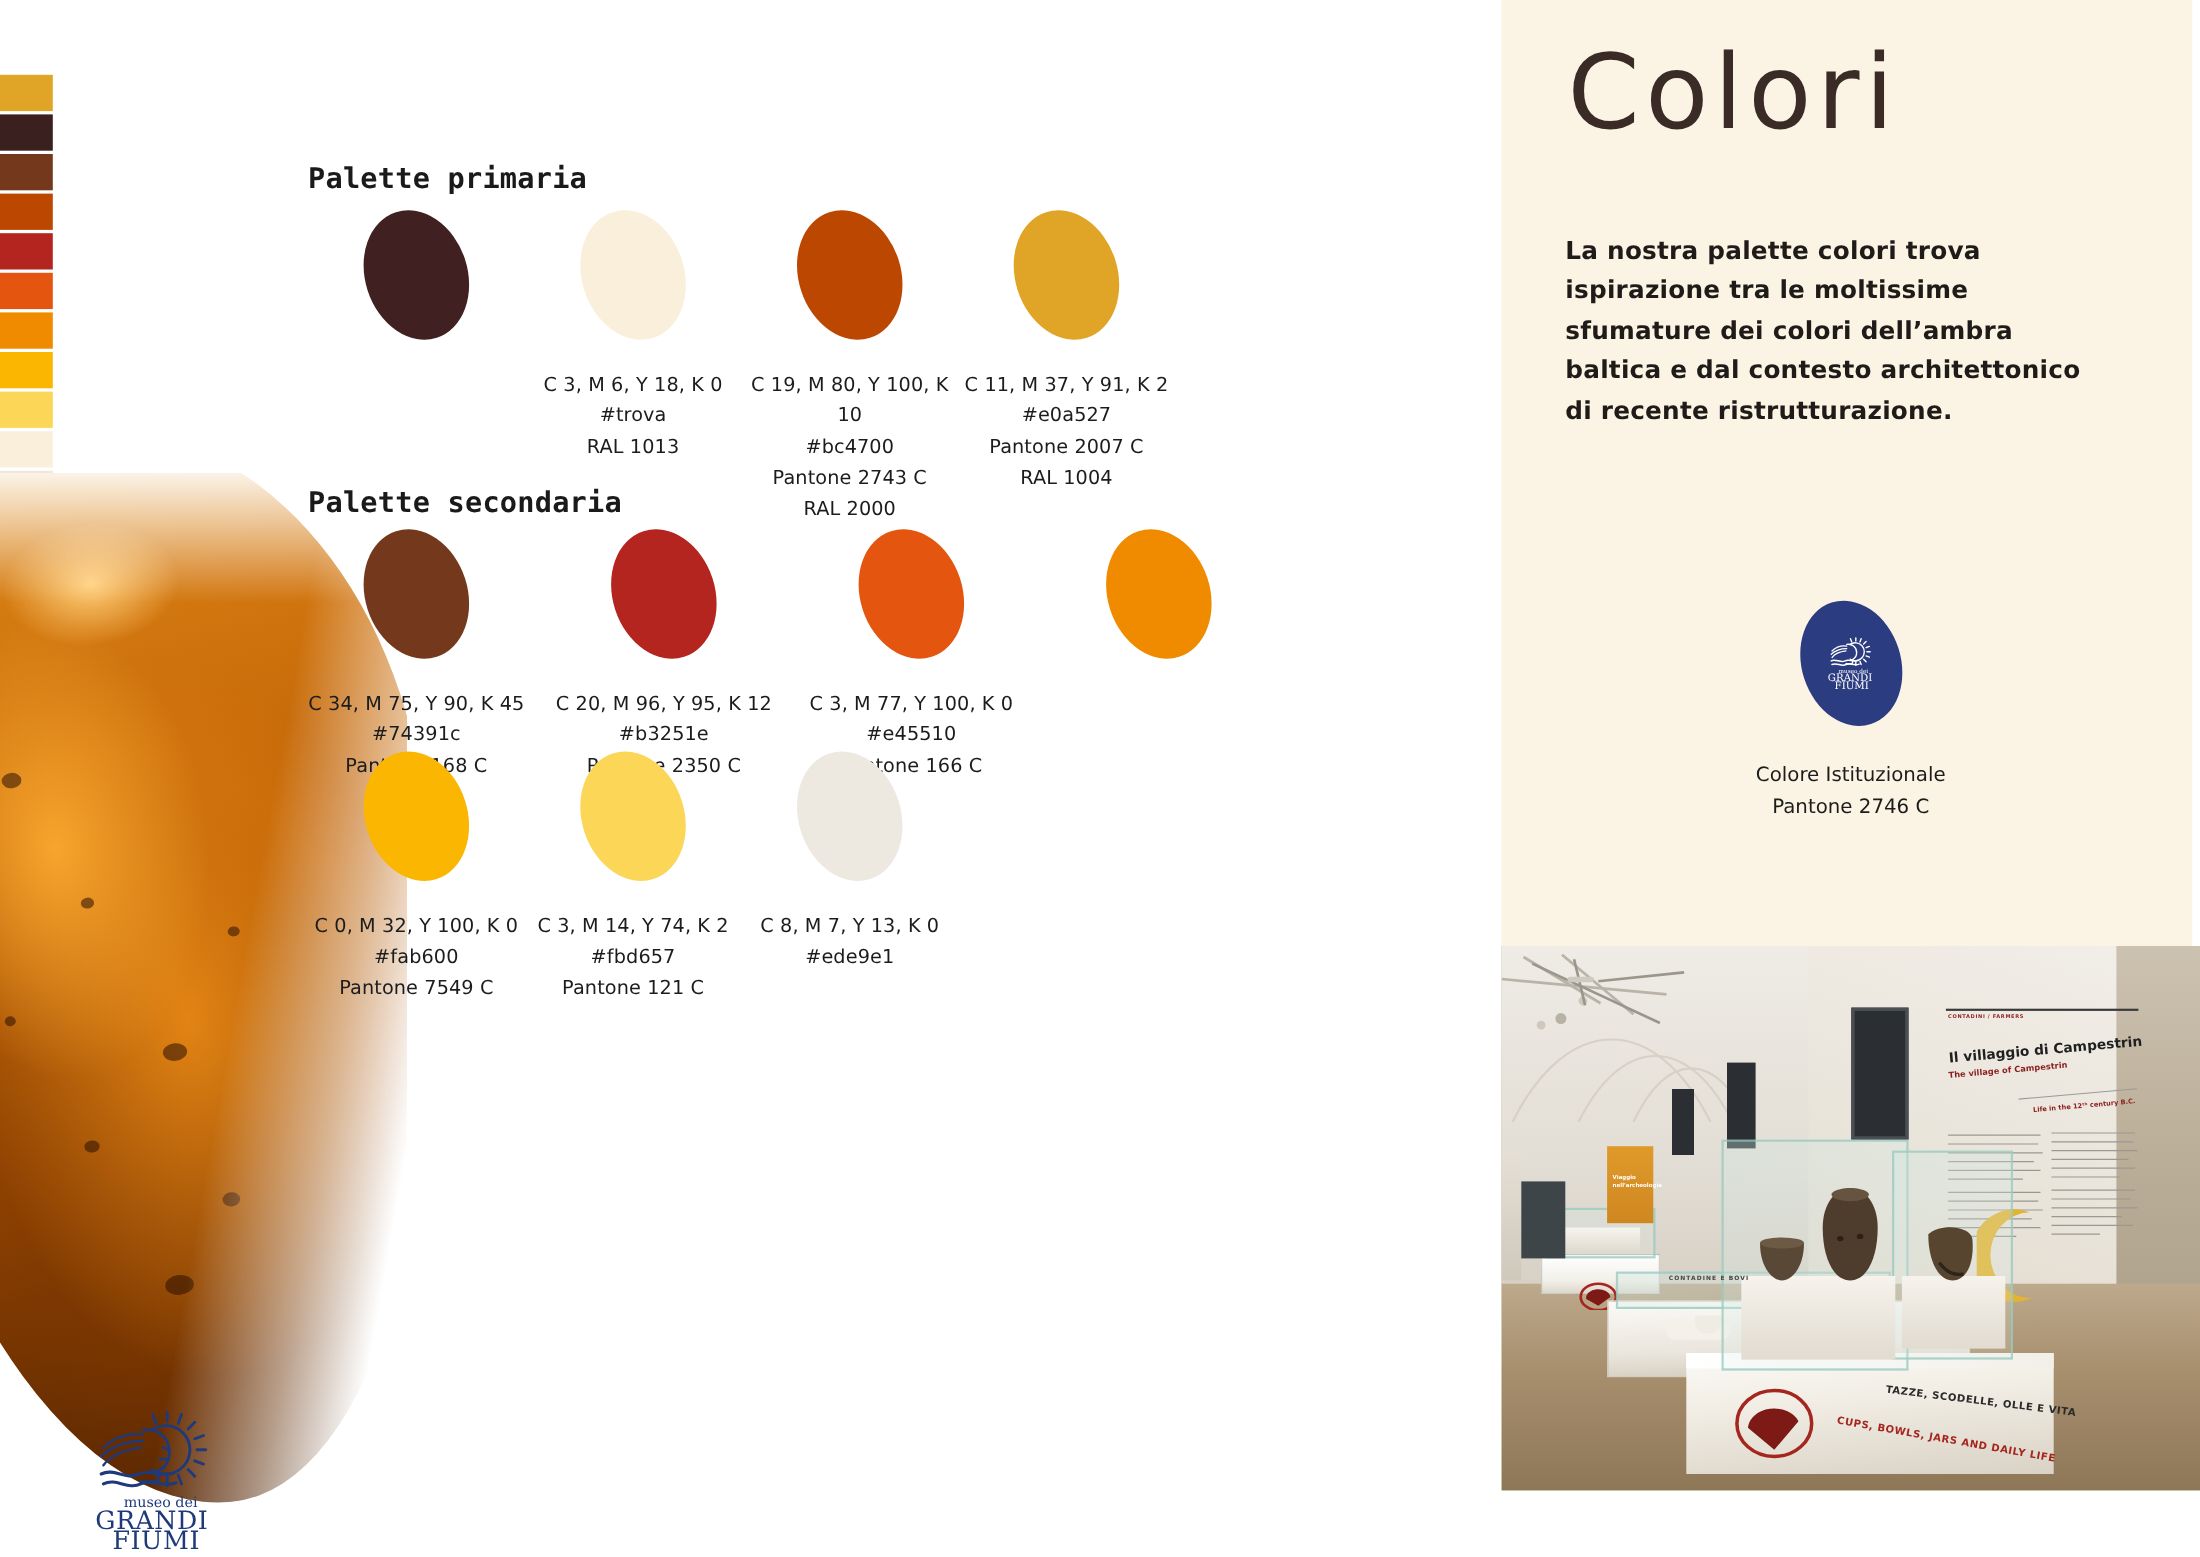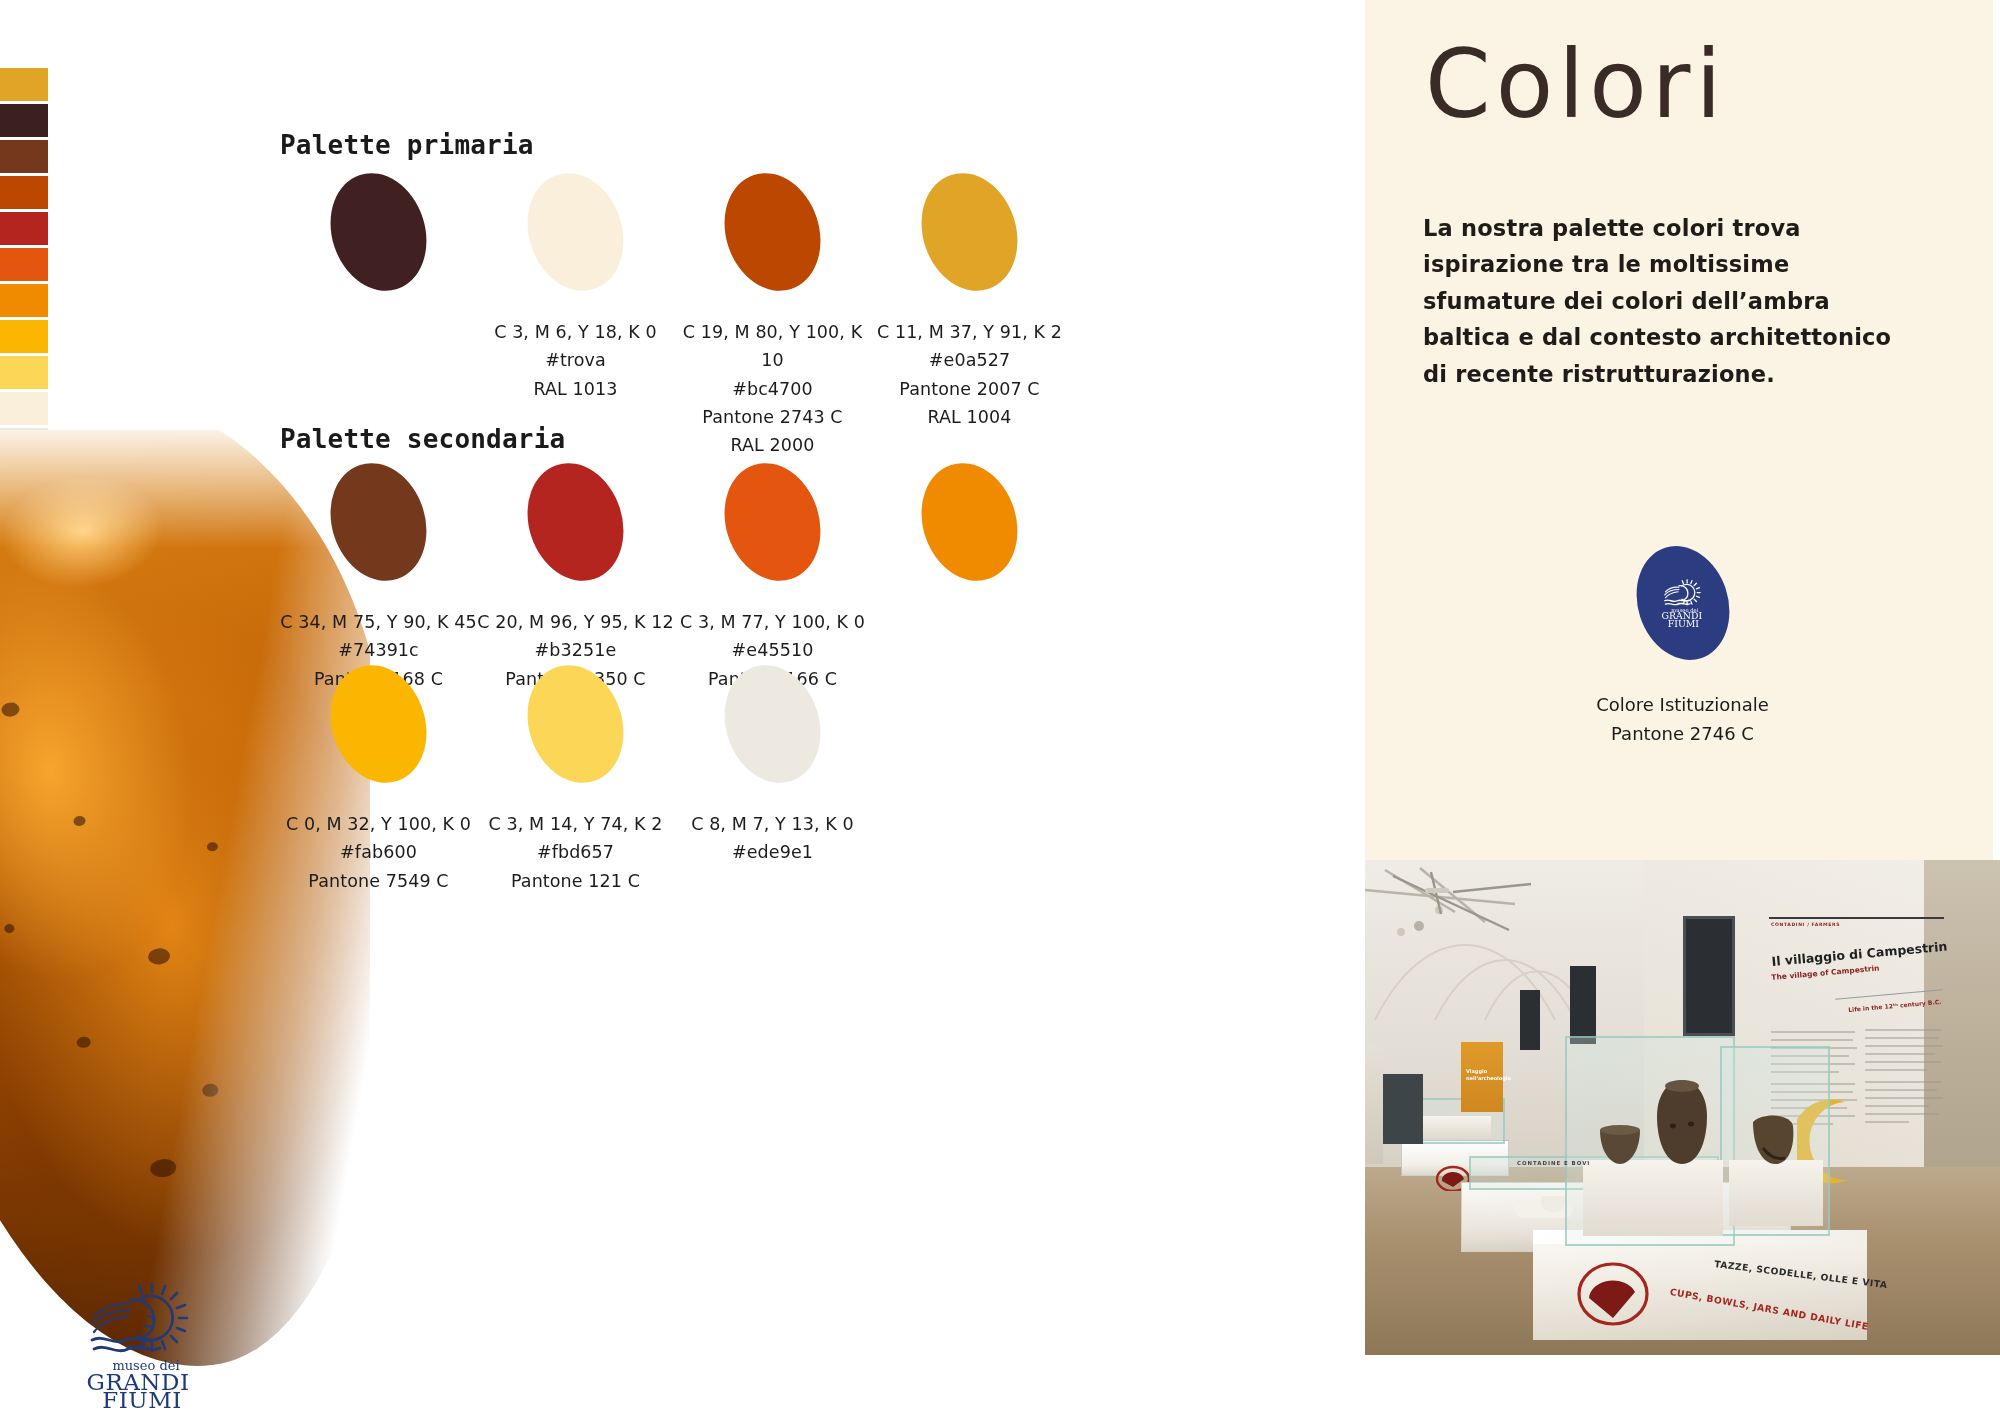--- a/index.html
+++ b/index.html
@@ -41,21 +41,21 @@
     background:
       linear-gradient(100deg, rgba(255,255,255,0) 55%, rgba(255,255,255,.55) 74%, #ffffff 88%),
       linear-gradient(0deg, rgba(255,255,255,0) 88%, rgba(255,255,255,.9) 100%);
     pointer-events: none;
   }
 
   
   .logo-bl { position: absolute; left: 66px; top: 1282px; width: 150px; height: 128px; }
 
   
-  .palette-area { position: absolute; left: 280px; top: 0; width: 1085px; height: 1235px; }
+  .palette-area { position: absolute; left: 280px; top: 18px; width: 1085px; height: 1235px; }
   .section-title {
     font-family: "DejaVu Sans Mono", monospace;
     font-size: 26px; font-weight: 700; color: #1a1a1a;
     letter-spacing: .2px;
   }
   .swatch-row { display: flex; }
   .swatch-cell { width: 197px; }
   .swatch-ell {
     width: 93px; height: 120px; border-radius: 50%;
     margin: 0 auto; transform: rotate(-18deg);
@@ -237,21 +237,21 @@
           <div class="swatch-meta">
             <div>C 11, M 37, Y 91, K 2</div>
             <div>#e0a527</div>
             <div>Pantone 2007 C</div>
             <div>RAL 1004</div>
           </div>
         </div>
       </div>
 
     <div class="section-title" style="position:absolute;left:0;top:424px;">Palette secondaria</div>
-    <div class="swatch-row" id="secondary-row1" style="position:absolute;left:0;top:462px;">
+    <div class="swatch-row" id="secondary-row1" style="position:absolute;left:0;top:462px;gap:28px;">
         <div class="swatch-cell">
           <div class="swatch-ell" style="background: rgb(116, 57, 28);"></div>
           <div class="swatch-meta">
             <div>C 34, M 75, Y 90, K 45</div>
             <div>#74391c</div>
             <div>Pantone 168 C</div>
           </div>
         </div>
         <div class="swatch-cell">
           <div class="swatch-ell" style="background: rgb(179, 37, 30);"></div>

